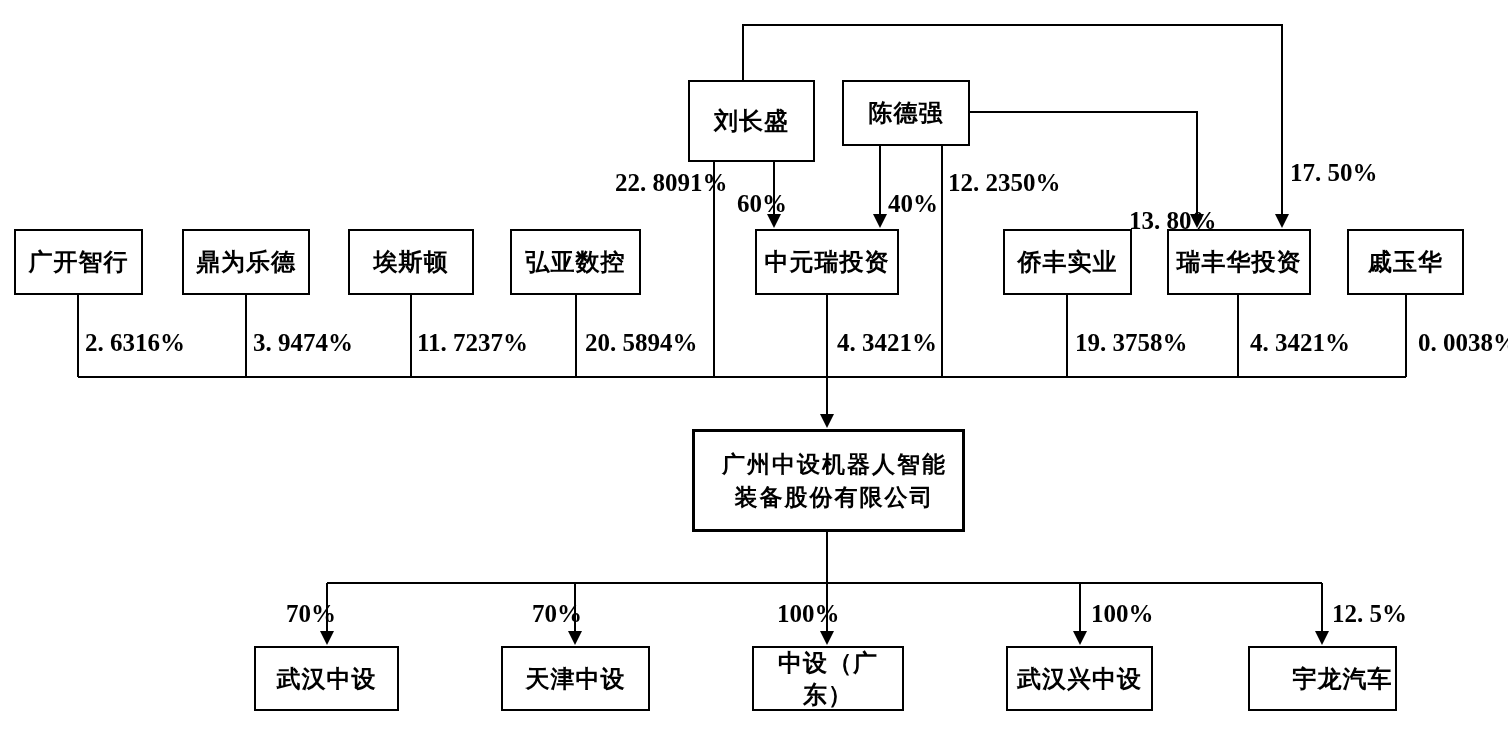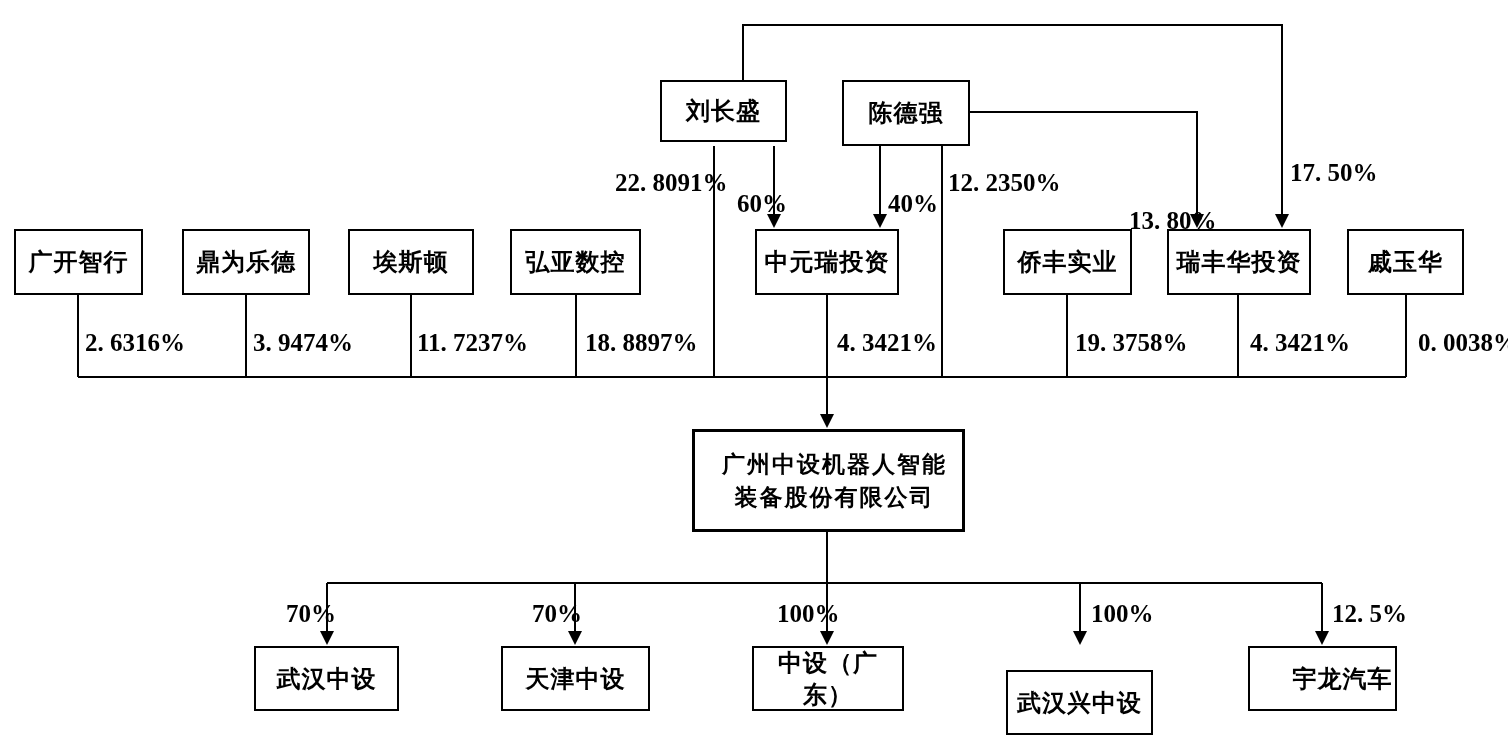--- a/index.html
+++ b/index.html
@@ -78,21 +78,21 @@
       <polygon points="873,214 887,214 880,228"></polygon>
       <polygon points="820,414 834,414 827,428"></polygon>
       <polygon points="320,631 334,631 327,645"></polygon>
       <polygon points="568,631 582,631 575,645"></polygon>
       <polygon points="820,631 834,631 827,645"></polygon>
       <polygon points="1073,631 1087,631 1080,645"></polygon>
       <polygon points="1315,631 1329,631 1322,645"></polygon>
     </g>
   </svg>
 
-  <div class="node" style="left:660px;top:80px;width:127px;height:62px;">刘长盛</div>
+  <div class="node" style="left:688px;top:80px;width:127px;height:82px;">刘长盛</div>
   <div class="node" style="left:842px;top:80px;width:128px;height:66px;">陈德强</div>
 
   <div class="pct" style="left:615px;top:169px;">22. 8091%</div>
   <div class="pct" style="left:737px;top:190px;">60%</div>
   <div class="pct" style="left:888px;top:190px;">40%</div>
   <div class="pct" style="left:948px;top:169px;">12. 2350%</div>
   <div class="pct" style="left:1129px;top:159px;margin-top:48px;">13. 80%</div>
   <div class="pct" style="left:1290px;top:159px;">17. 50%</div>
 
   <div class="node" style="left:14px;top:229px;width:129px;height:66px;">广开智行</div>
@@ -100,36 +100,36 @@
   <div class="node" style="left:348px;top:229px;width:126px;height:66px;">埃斯顿</div>
   <div class="node" style="left:510px;top:229px;width:131px;height:66px;">弘亚数控</div>
   <div class="node" style="left:755px;top:229px;width:144px;height:66px;">中元瑞投资</div>
   <div class="node" style="left:1003px;top:229px;width:129px;height:66px;">侨丰实业</div>
   <div class="node" style="left:1167px;top:229px;width:144px;height:66px;">瑞丰华投资</div>
   <div class="node" style="left:1347px;top:229px;width:117px;height:66px;">戚玉华</div>
 
   <div class="pct" style="left:85px;top:329px;">2. 6316%</div>
   <div class="pct" style="left:253px;top:329px;">3. 9474%</div>
   <div class="pct" style="left:417px;top:329px;">11. 7237%</div>
-  <div class="pct" style="left:585px;top:329px;">18. 8897%</div>
+  <div class="pct" style="left:585px;top:329px;">20. 5894%</div>
   <div class="pct" style="left:837px;top:329px;">4. 3421%</div>
   <div class="pct" style="left:1075px;top:329px;">19. 3758%</div>
   <div class="pct" style="left:1250px;top:329px;">4. 3421%</div>
   <div class="pct" style="left:1418px;top:329px;">0. 0038%</div>
 
   <div class="node company" style="left:692px;top:429px;width:273px;height:103px;">
     <div>广州中设机器人智能</div>
     <div>装备股份有限公司</div>
   </div>
 
   <div class="pct" style="left:286px;top:600px;">70%</div>
   <div class="pct" style="left:532px;top:600px;">70%</div>
   <div class="pct" style="left:777px;top:600px;">100%</div>
   <div class="pct" style="left:1091px;top:600px;">100%</div>
   <div class="pct" style="left:1332px;top:600px;">12. 5%</div>
 
   <div class="node" style="left:254px;top:646px;width:145px;height:65px;">武汉中设</div>
   <div class="node" style="left:501px;top:646px;width:149px;height:65px;">天津中设</div>
   <div class="node" style="left:752px;top:646px;width:152px;height:65px;font-family:Liberation Serif, serif;">中设（广东）</div>
-  <div class="node" style="left:1006px;top:646px;width:147px;height:65px;margin-top:24px;">武汉兴中设</div>
+  <div class="node" style="left:1006px;top:646px;width:147px;height:65px;">武汉兴中设</div>
   <div class="node" style="left:1248px;top:646px;width:149px;height:65px;padding-left:40px;">宇龙汽车</div>
 
 </div>
 
 </body></html>

